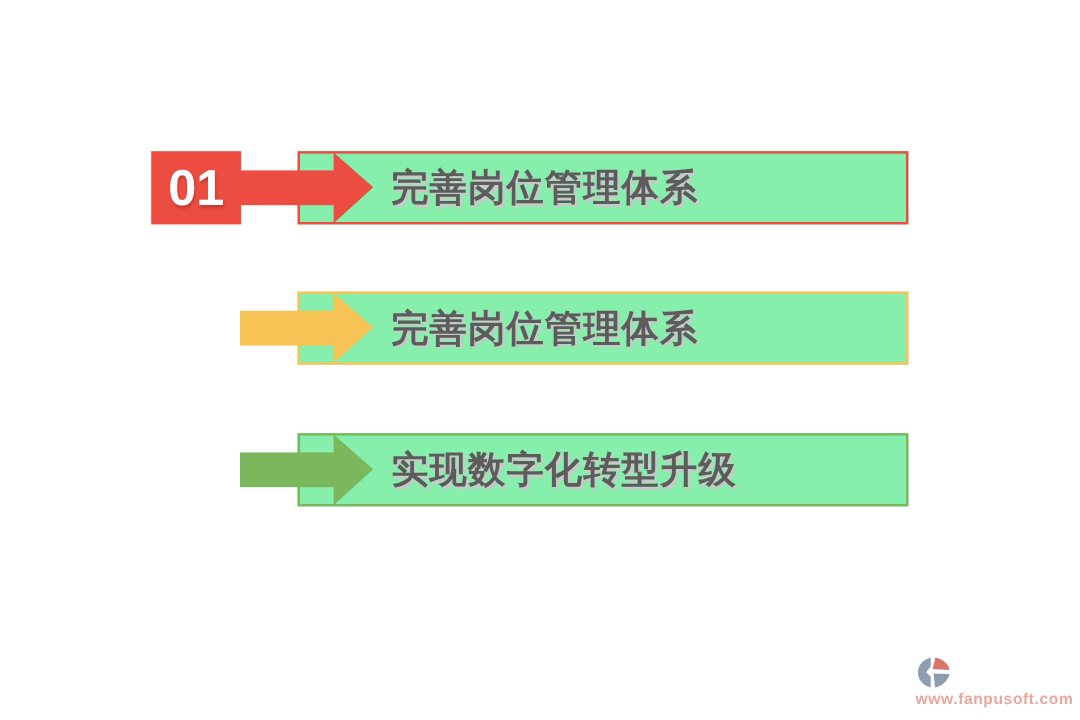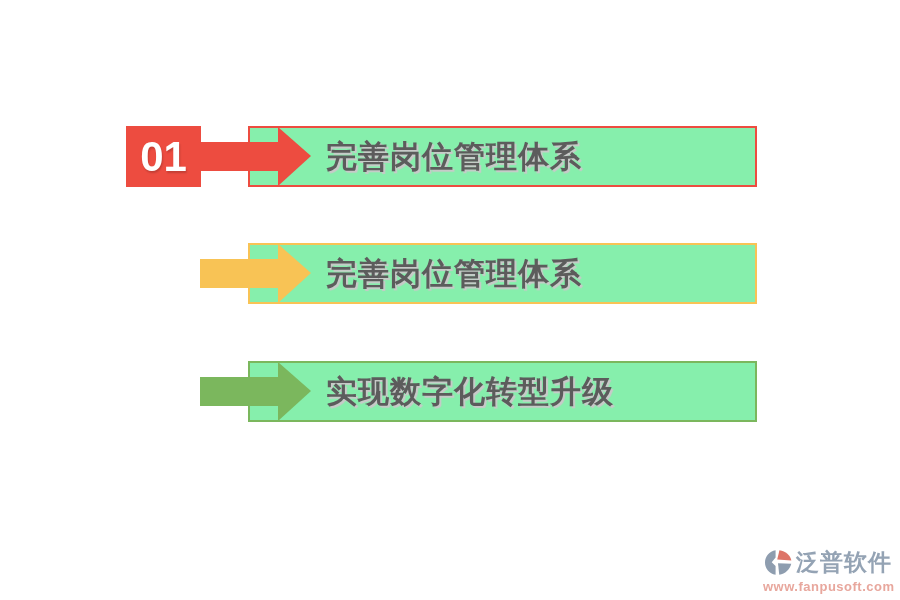--- a/index.html
+++ b/index.html
@@ -148,18 +148,17 @@
     <div class="head"></div>
   </div>
 
   <div class="watermark">
     <div class="wm-top">
       <svg class="wm-logo" viewBox="0 0 30 28" xmlns="http://www.w3.org/2000/svg">
         <path d="M12.5 1.2 C6 2.4 1.5 7.7 1.5 14 C1.5 20.3 6 25.6 12.5 26.8 L12.5 17.5 L8.5 13.7 L12.5 8.8 Z" fill="#8e9daf"></path>
         <path d="M16.5 1.2 C23 2.2 27.8 6.3 28.8 11.8 L14.2 10.8 Z" fill="#dd7468"></path>
         <path d="M15 14.8 L28.8 15.3 C27.3 21.2 22.4 25.8 16.3 26.8 Z" fill="#8e9daf"></path>
       </svg>
-      <span class="wm-brand">泛普软件</span>
     </div>
     <div class="wm-url">www.fanpusoft.com</div>
   </div>
 
 </div>
 
 </body></html>

